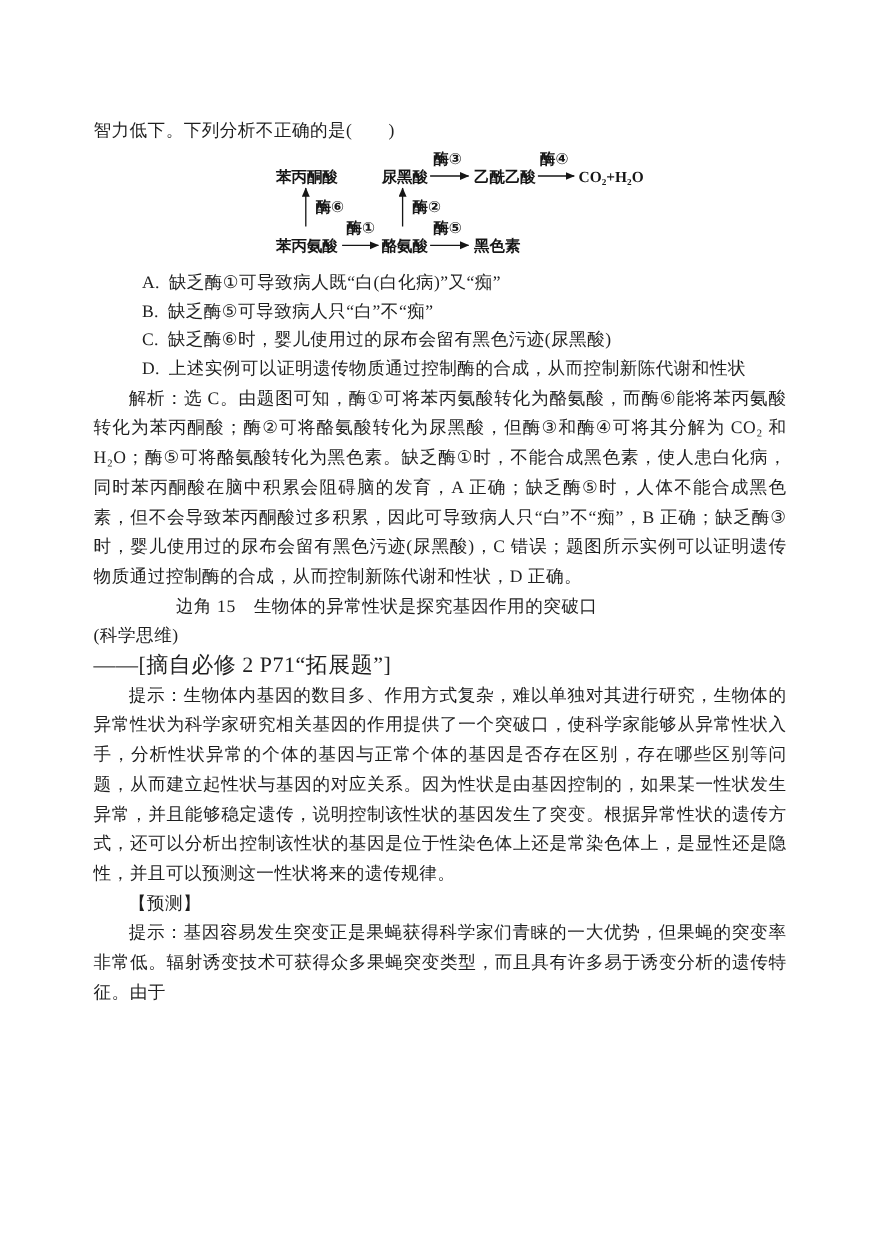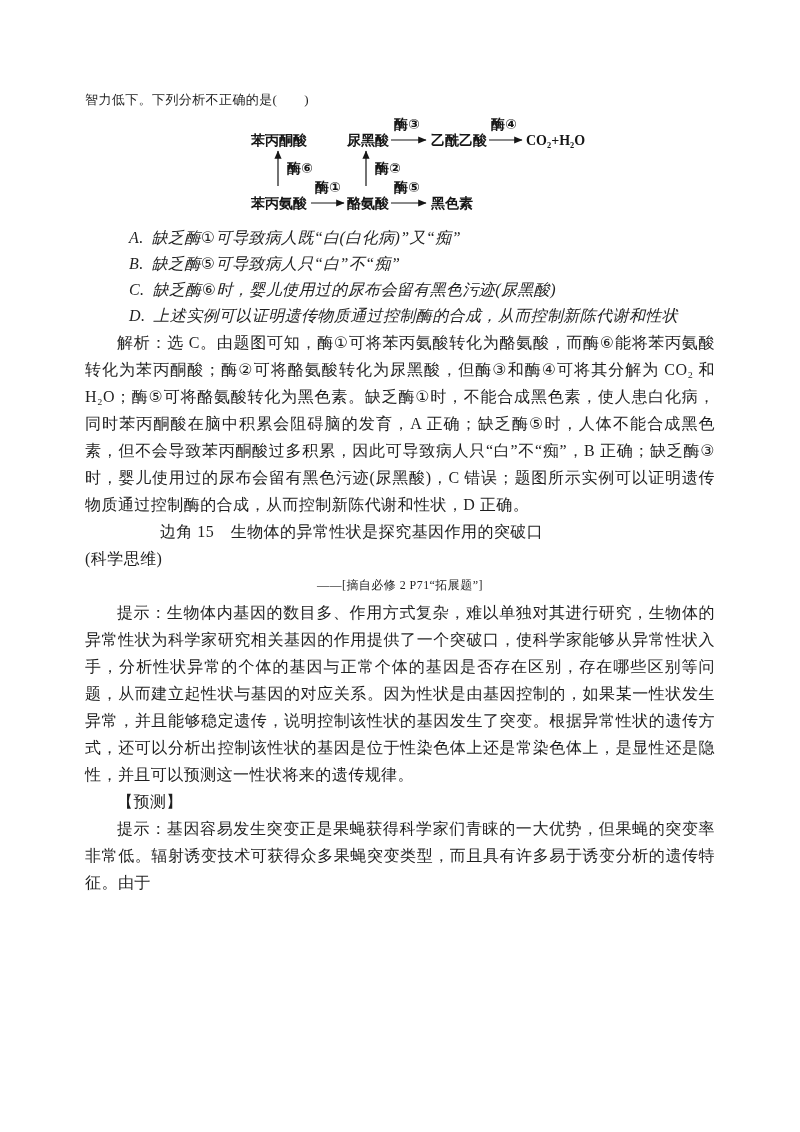--- a/index.html
+++ b/index.html
@@ -11,41 +11,41 @@
     color: #1f1f1f;
     overflow: hidden;
   }
   .page {
     width: 800px;
     height: 1132px;
     padding: 86px 85px 0 85px;
     background: #ffffff;
   }
   .stem {
-    font-size: 13px;
+    font-size: 16px;
     line-height: 27px;
     letter-spacing: 0.4px;
+    margin-top: 20px;
   }
   .diagram-wrap {
     margin: 4px 0 6px 160px;
     height: 102px;
   }
   svg text {
     font-family: "Liberation Serif", "DejaVu Serif", "DejaVu Sans", serif;
     font-size: 14px;
     font-weight: bold;
     fill: #161616;
   }
   .options { margin-top: 2px; }
   .option {
     font-size: 16px;
     line-height: 26px;
     padding-left: 44px;
     letter-spacing: 0.4px;
-    font-style: italic;
   }
   .opt-label { margin-right: 8px; }
   .para {
     font-size: 16px;
     line-height: 27px;
     text-align: justify;
     text-indent: 2em;
     letter-spacing: 0.45px;
   }
   .corner-heading {
@@ -54,23 +54,23 @@
     margin-left: 75px;
     letter-spacing: 0.45px;
   }
   .center-line {
     font-size: 16px;
     line-height: 27px;
     text-align: left;
     letter-spacing: 0.45px;
   }
   .right-line {
-    font-size: 12px;
+    font-size: 20px;
     line-height: 27px;
-    text-align: center;
+    text-align: left;
     letter-spacing: 0.45px;
   }
 </style>
 </head>
 <body>
 
 <div class="page">
 
   <p class="stem">智力低下。下列分析不正确的是(　　)</p>
 

